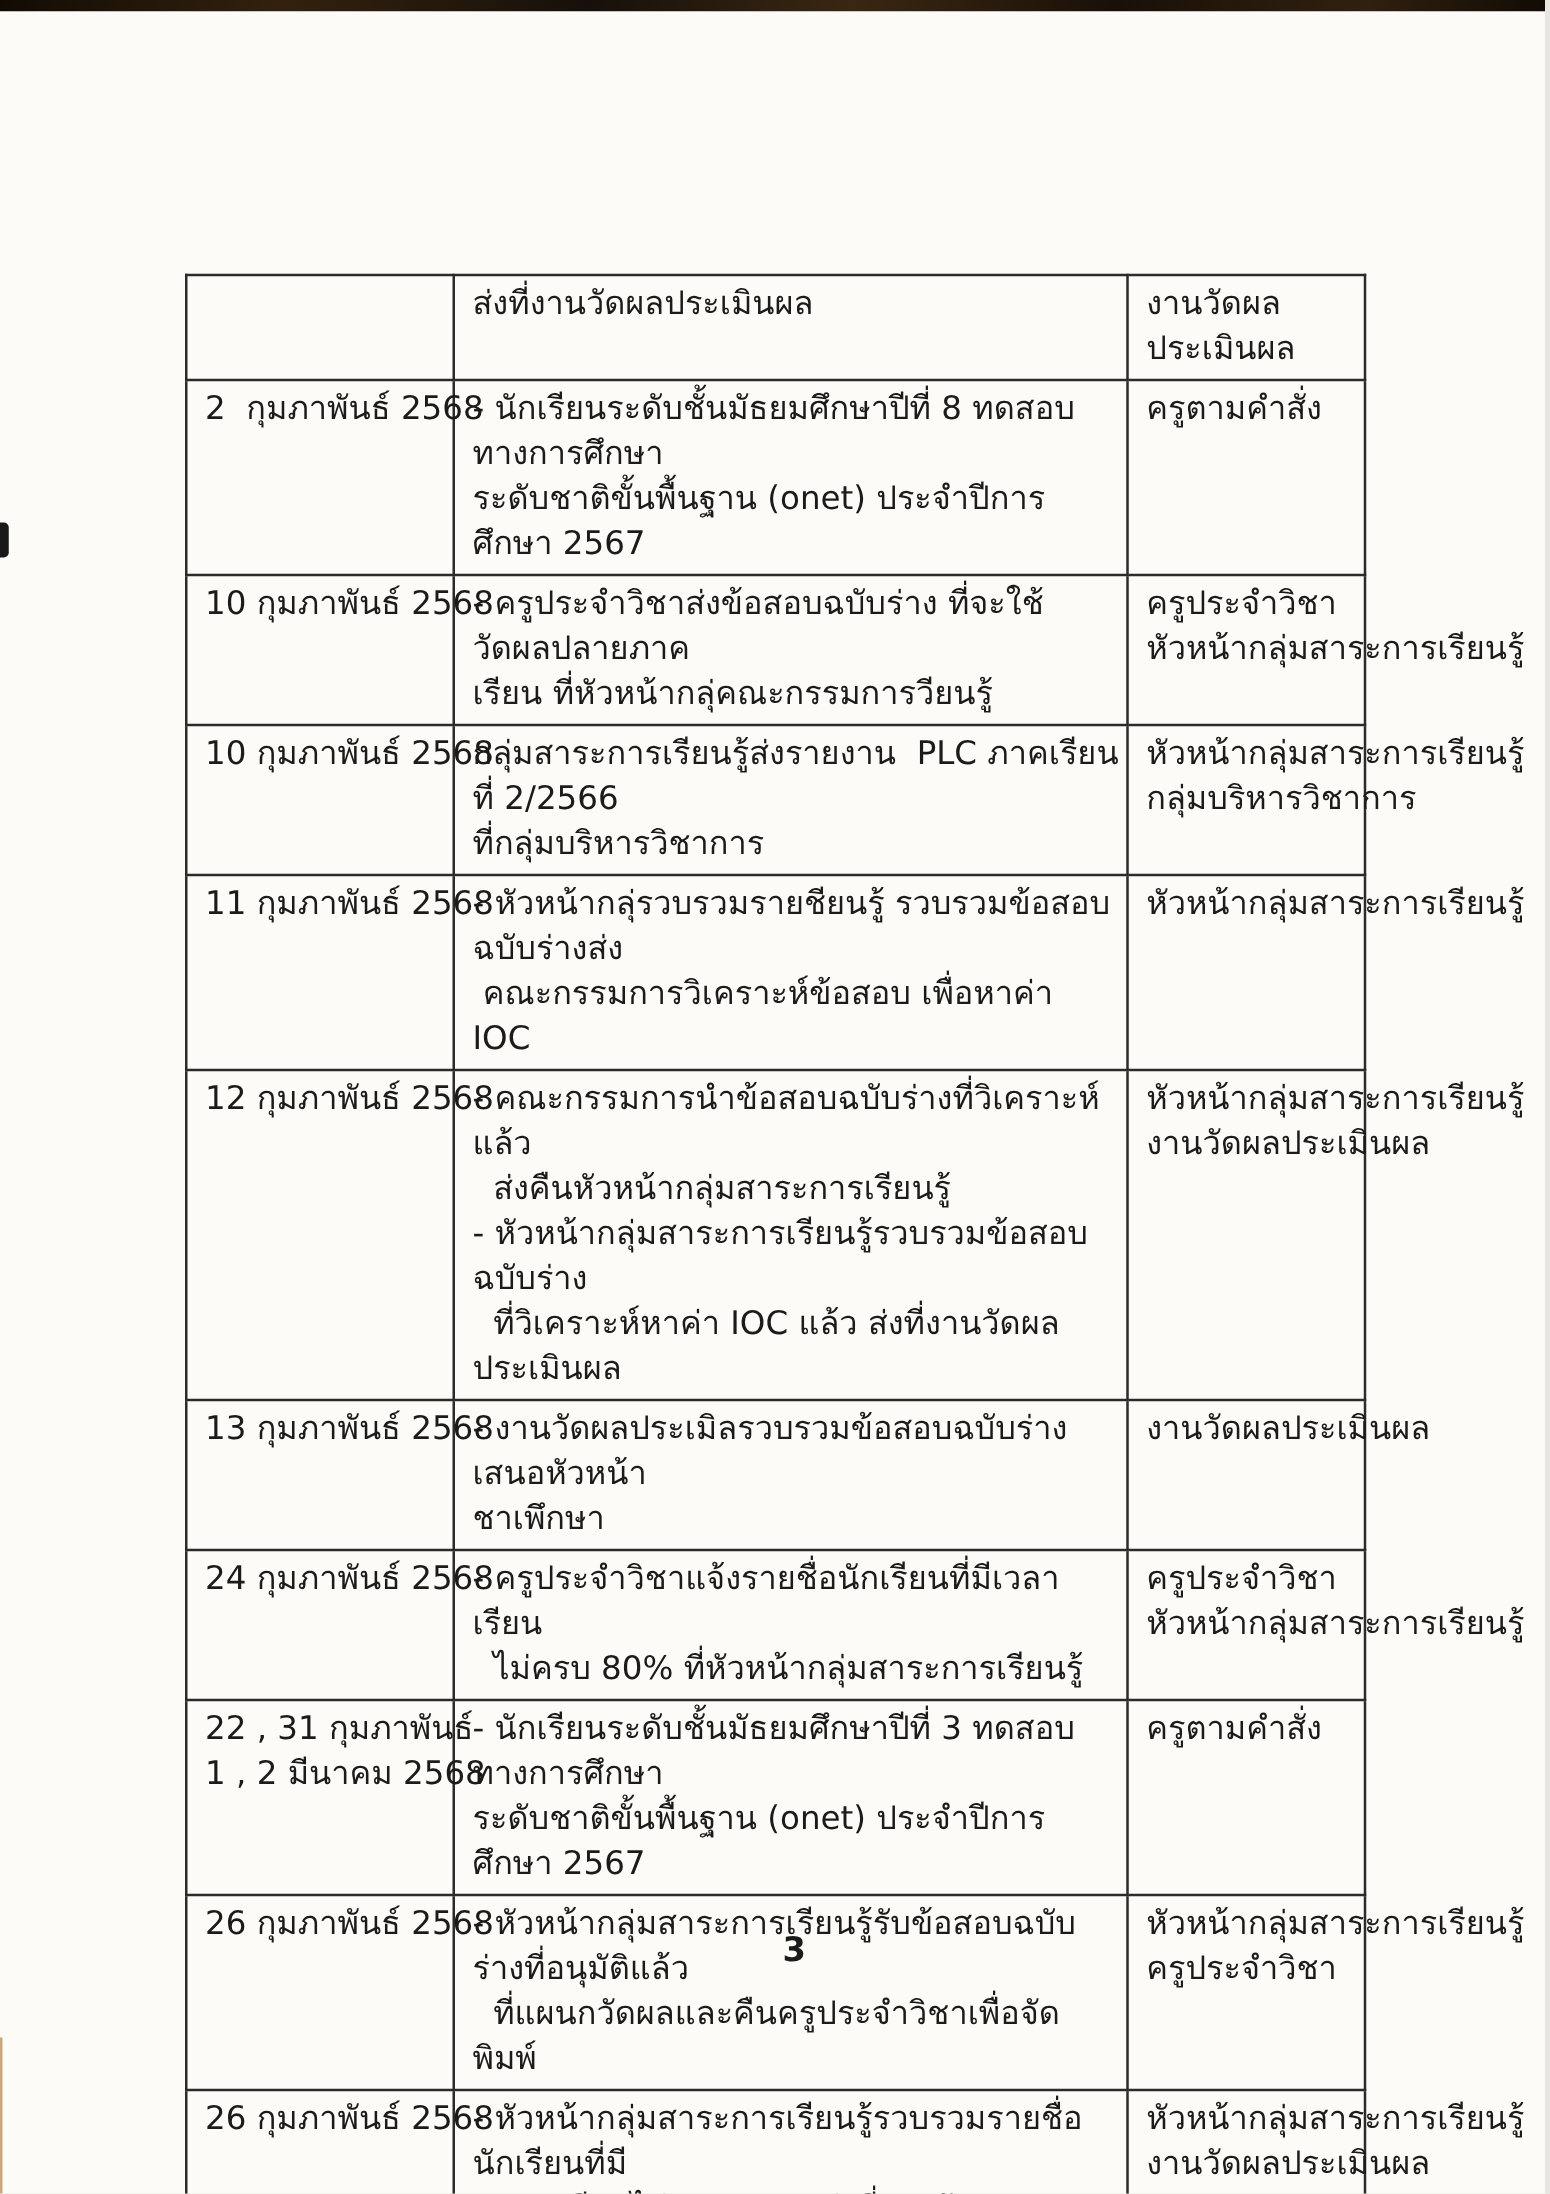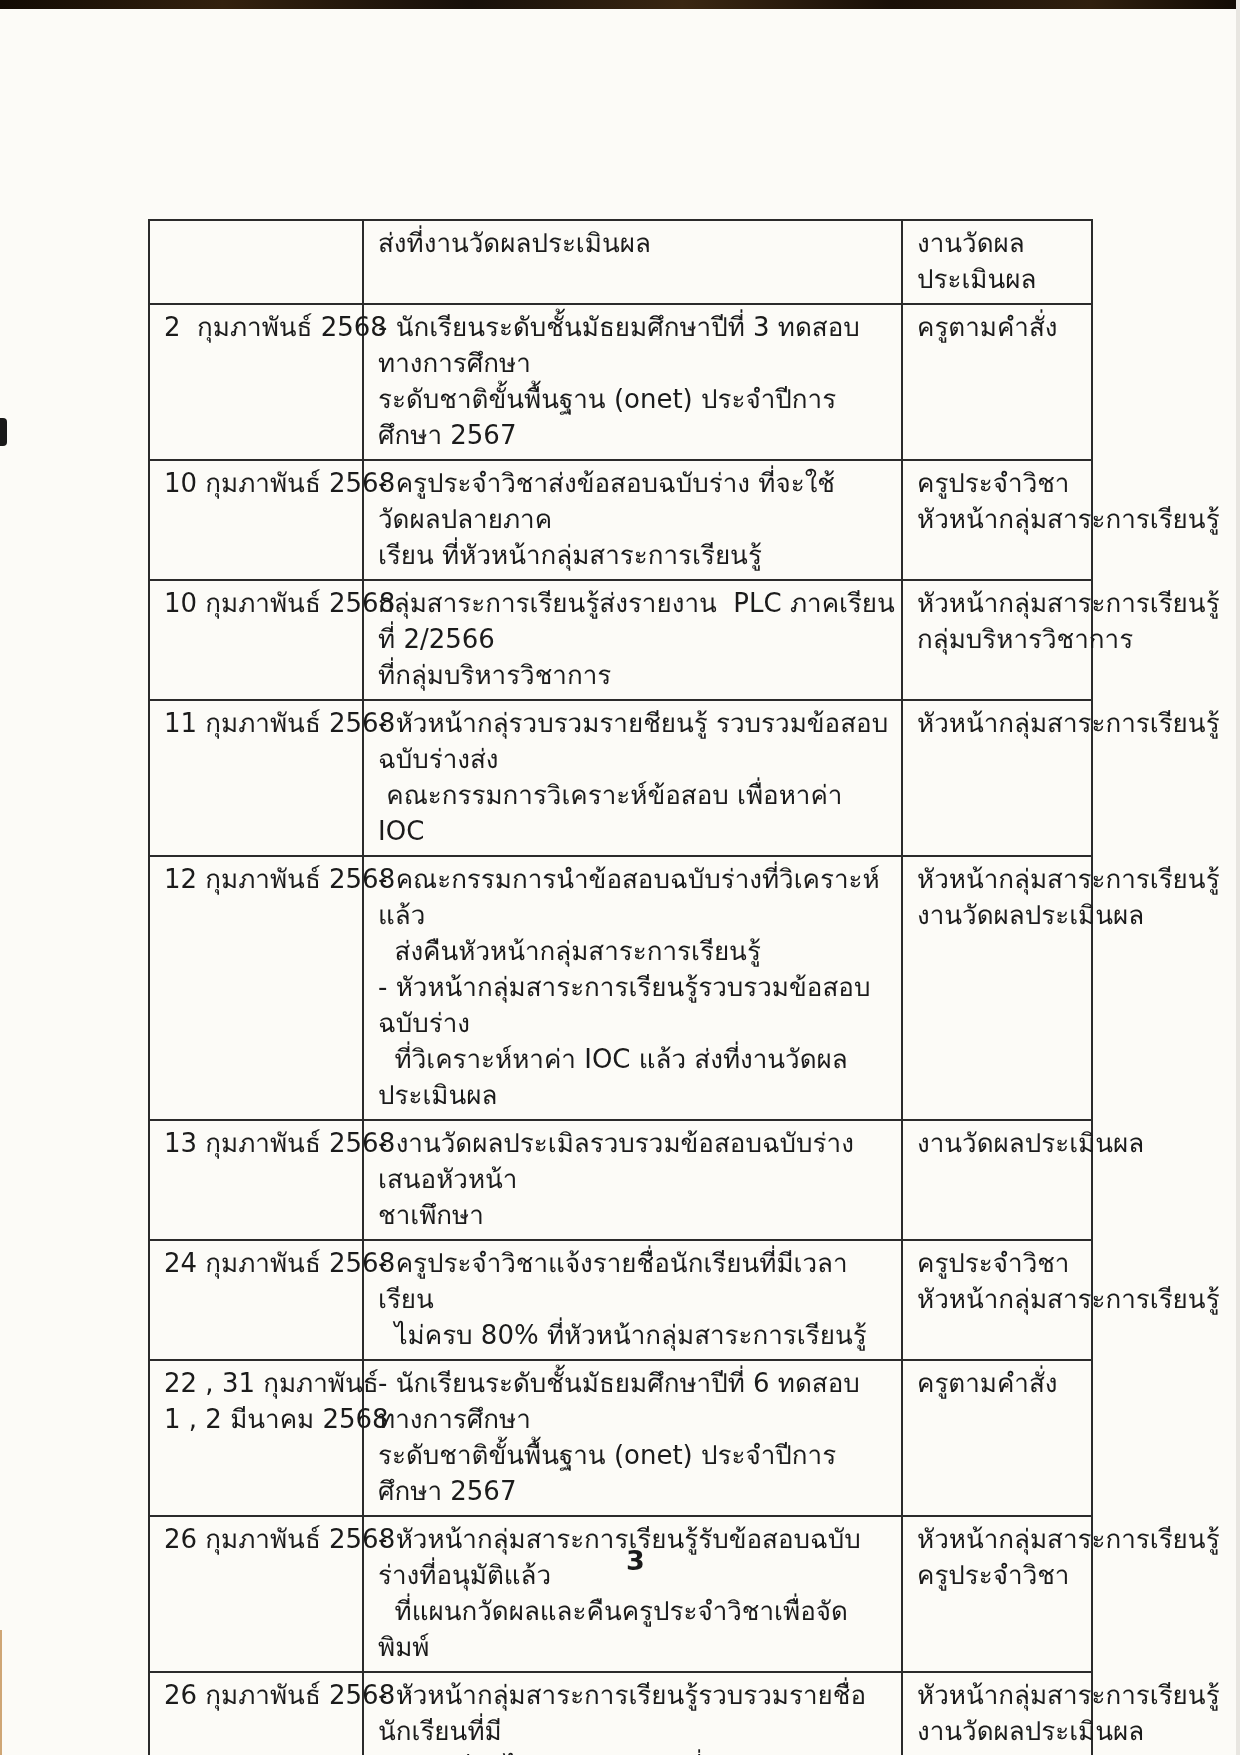--- a/index.html
+++ b/index.html
@@ -83,34 +83,34 @@
       <tr class="header-row">
         <th></th>
         <th>ส่งที่งานวัดผลประเมินผล</th>
         <th>งานวัดผลประเมินผล</th>
       </tr>
     <tr>
     <td class="date-cell">
             <div class="line">2&nbsp; กุมภาพันธ์ 2568</div>
           </td>
     <td class="activity-cell">
-            <div class="line">- นักเรียนระดับชั้นมัธยมศึกษาปีที่ 3 ทดสอบทางการศึกษา</div>
+            <div class="line">- นักเรียนระดับชั้นมัธยมศึกษาปีที่ 8 ทดสอบทางการศึกษา</div>
             <div class="line">ระดับชาติขั้นพื้นฐาน (onet) ประจำปีการศึกษา 2567</div>
           </td>
     <td class="responsible-cell">
             <div class="line">ครูตามคำสั่ง</div>
           </td>
   </tr>
         <tr>
     <td class="date-cell">
             <div class="line">10 กุมภาพันธ์ 2568</div>
           </td>
     <td class="activity-cell">
             <div class="line">- ครูประจำวิชาส่งข้อสอบฉบับร่าง ที่จะใช้วัดผลปลายภาค</div>
-            <div class="line">เรียน ที่หัวหน้ากลุ่มสาระการเรียนรู้</div>
+            <div class="line">เรียน ที่หัวหน้ากลุ่คณะกรรมการวียนรู้</div>
           </td>
     <td class="responsible-cell">
             <div class="line">ครูประจำวิชา</div>
             <div class="line">หัวหน้ากลุ่มสาระการเรียนรู้</div>
           </td>
   </tr>
         <tr>
     <td class="date-cell">
             <div class="line">10 กุมภาพันธ์ 2568</div>
           </td>
@@ -174,21 +174,21 @@
             <div class="line">ครูประจำวิชา</div>
             <div class="line">หัวหน้ากลุ่มสาระการเรียนรู้</div>
           </td>
   </tr>
         <tr>
     <td class="date-cell">
             <div class="line">22 , 31 กุมภาพันธ์</div>
             <div class="line">1 , 2 มีนาคม 2568</div>
           </td>
     <td class="activity-cell">
-            <div class="line">- นักเรียนระดับชั้นมัธยมศึกษาปีที่ 6 ทดสอบทางการศึกษา</div>
+            <div class="line">- นักเรียนระดับชั้นมัธยมศึกษาปีที่ 3 ทดสอบทางการศึกษา</div>
             <div class="line">ระดับชาติขั้นพื้นฐาน (onet) ประจำปีการศึกษา 2567</div>
           </td>
     <td class="responsible-cell">
             <div class="line">ครูตามคำสั่ง</div>
           </td>
   </tr>
         <tr>
     <td class="date-cell">
             <div class="line">26 กุมภาพันธ์ 2568</div>
           </td>

